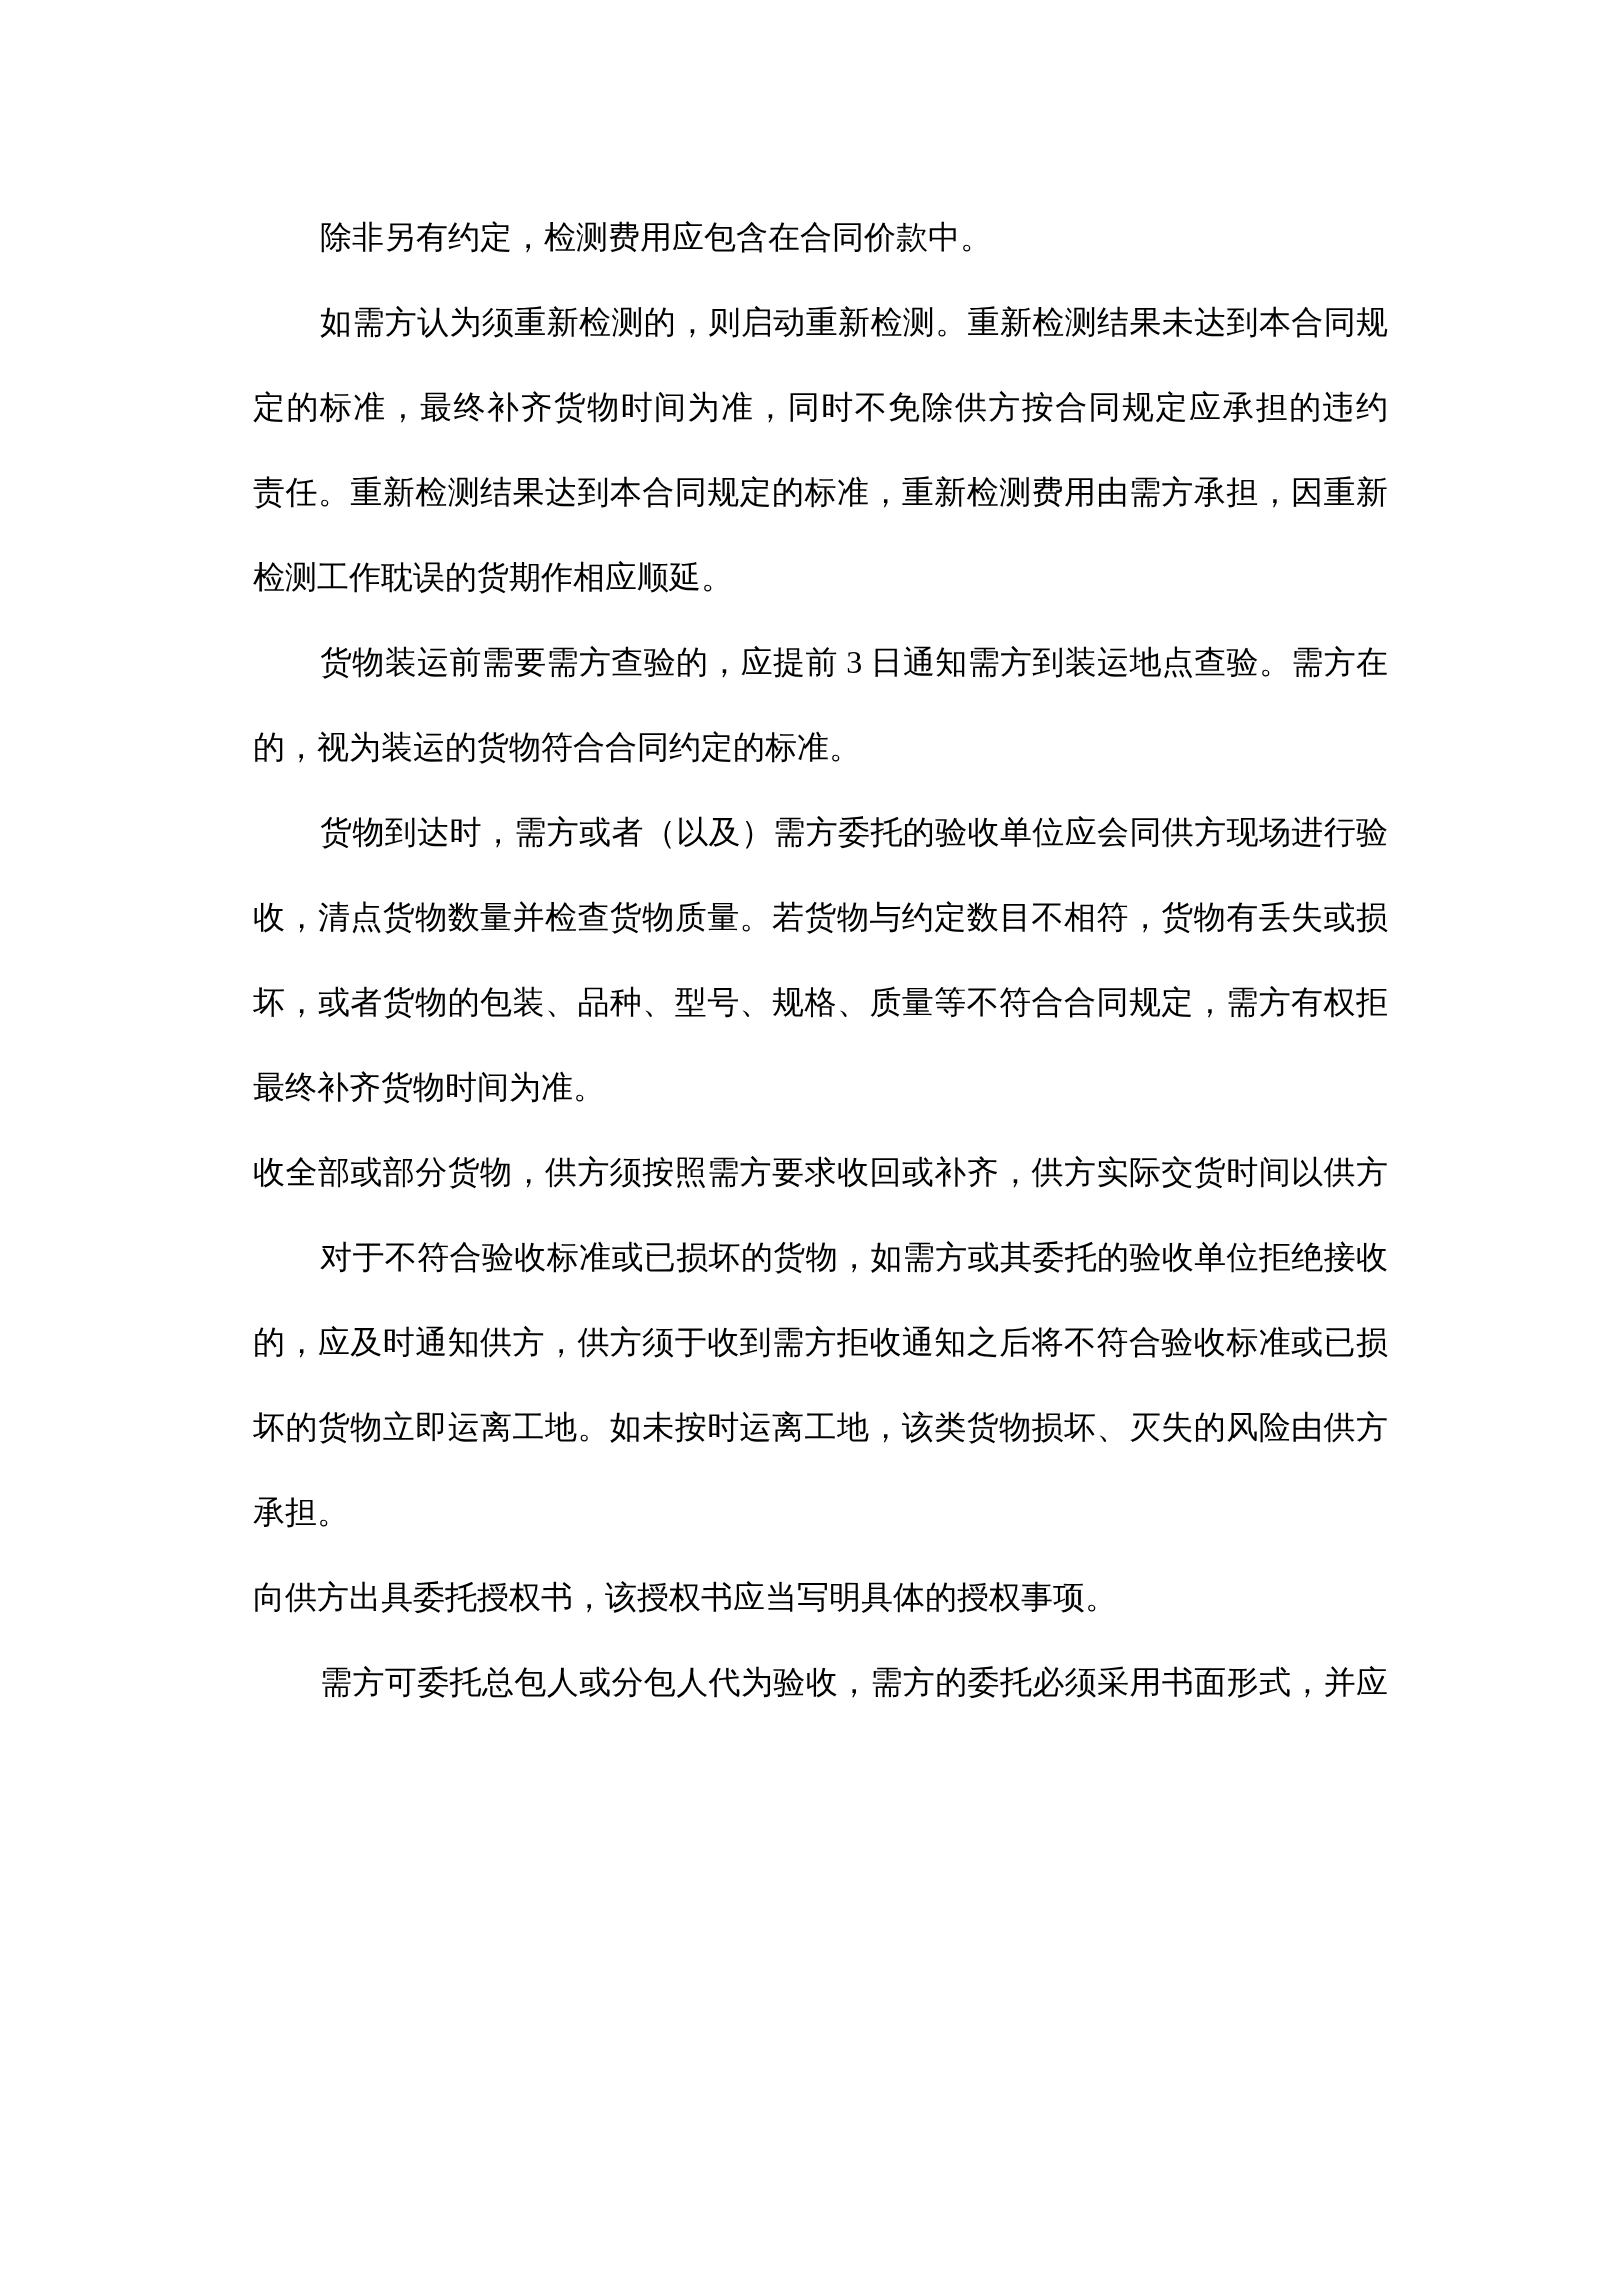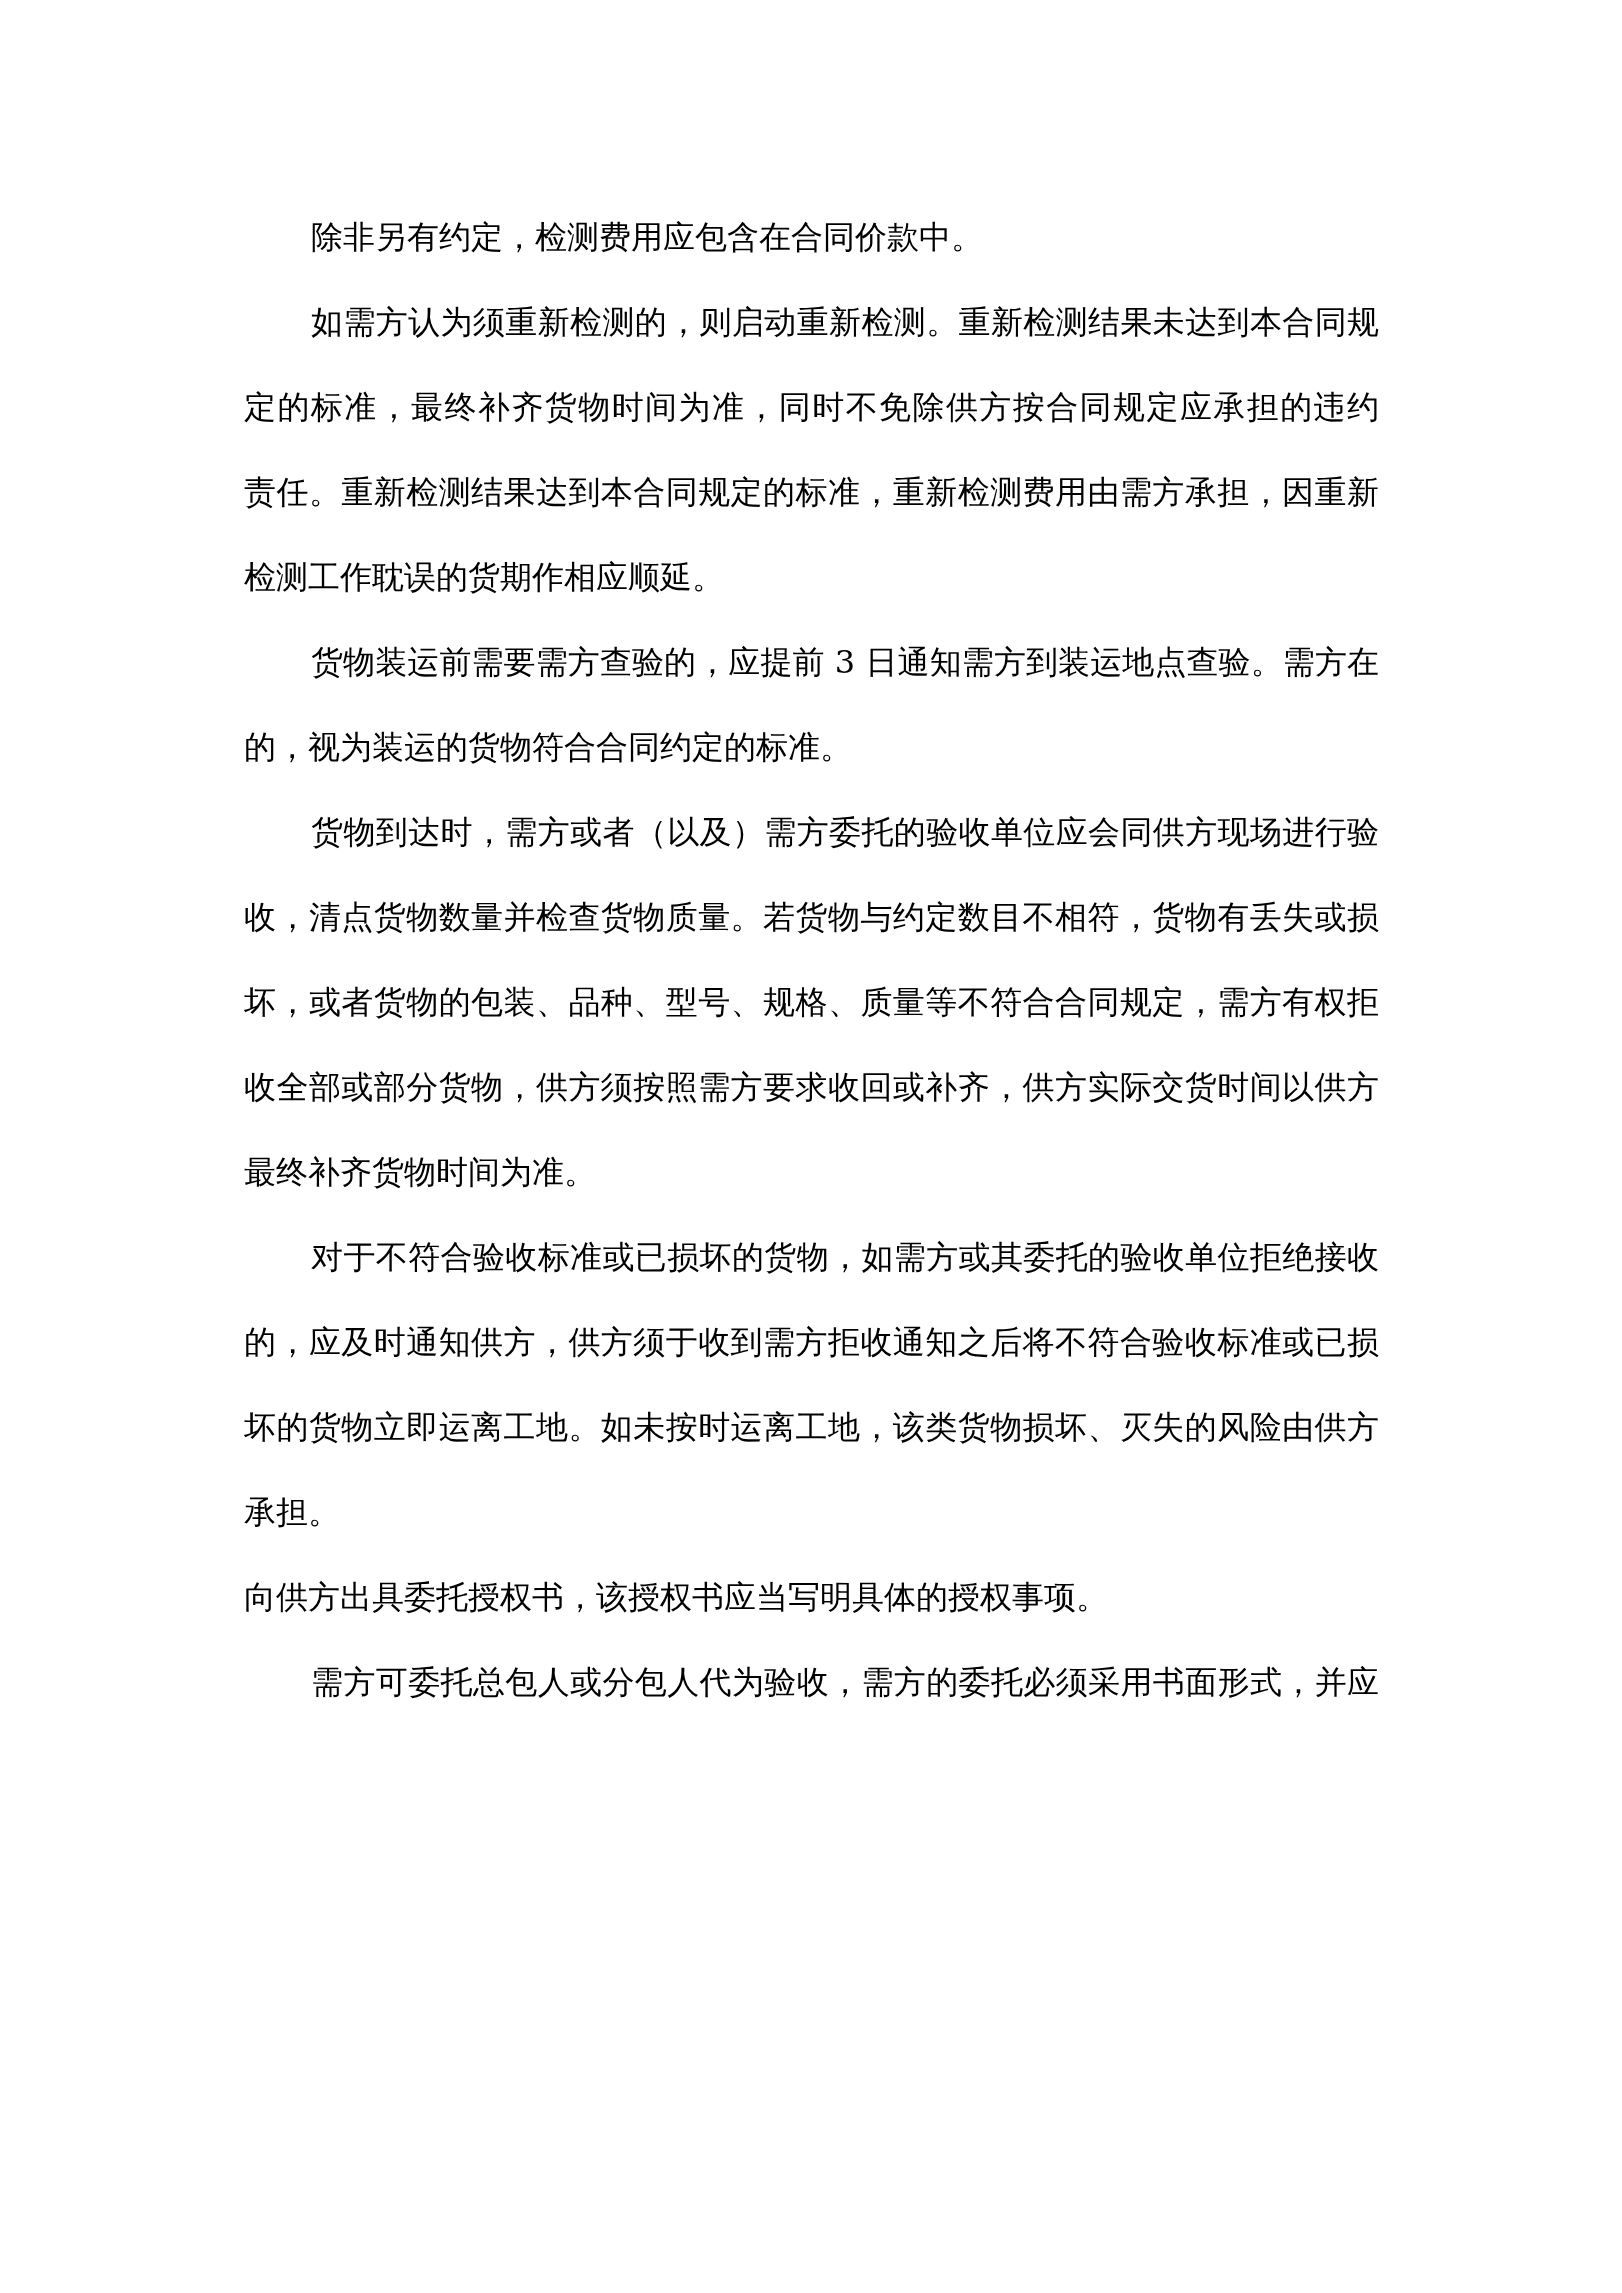--- a/index.html
+++ b/index.html
@@ -11,23 +11,24 @@
     position: relative;
     width: 1623px;
     height: 2294px;
     background: #ffffff;
     overflow: hidden;
     font-family: "DejaVu Serif", "Liberation Serif", serif;
     color: #000000;
   }
   .content {
     position: absolute;
-    left: 244px;
+    left: 253px;
     top: 195px;
     width: 1135px;
+    font-family: Liberation Serif, serif;
   }
   .line {
     font-size: 32px;
     line-height: 85px;
     height: 85px;
     color: #000000;
     text-align: justify;
     text-justify: inter-character;
     white-space: pre;
   }
@@ -50,22 +51,22 @@
       <div class="line indent">除非另有约定，检测费用应包含在合同价款中。</div>
       <div class="line indent fill">如需方认为须重新检测的，则启动重新检测。重新检测结果未达到本合同规</div>
       <div class="line fill">定的标准，最终补齐货物时间为准，同时不免除供方按合同规定应承担的违约</div>
       <div class="line fill">责任。重新检测结果达到本合同规定的标准，重新检测费用由需方承担，因重新</div>
       <div class="line">检测工作耽误的货期作相应顺延。</div>
       <div class="line indent fill">货物装运前需要需方查验的，应提前 3 日通知需方到装运地点查验。需方在</div>
       <div class="line">的，视为装运的货物符合合同约定的标准。</div>
       <div class="line indent fill">货物到达时，需方或者（以及）需方委托的验收单位应会同供方现场进行验</div>
       <div class="line fill">收，清点货物数量并检查货物质量。若货物与约定数目不相符，货物有丢失或损</div>
       <div class="line fill">坏，或者货物的包装、品种、型号、规格、质量等不符合合同规定，需方有权拒</div>
+      <div class="line">最终补齐货物时间为准。</div>
       <div class="line fill">收全部或部分货物，供方须按照需方要求收回或补齐，供方实际交货时间以供方</div>
-      <div class="line">最终补齐货物时间为准。</div>
       <div class="line indent fill">对于不符合验收标准或已损坏的货物，如需方或其委托的验收单位拒绝接收</div>
       <div class="line fill">的，应及时通知供方，供方须于收到需方拒收通知之后将不符合验收标准或已损</div>
       <div class="line fill">坏的货物立即运离工地。如未按时运离工地，该类货物损坏、灭失的风险由供方</div>
       <div class="line">承担。</div>
       <div class="line">向供方出具委托授权书，该授权书应当写明具体的授权事项。</div>
       <div class="line indent fill">需方可委托总包人或分包人代为验收，需方的委托必须采用书面形式，并应</div>
     </div>
 </div>
 
 

